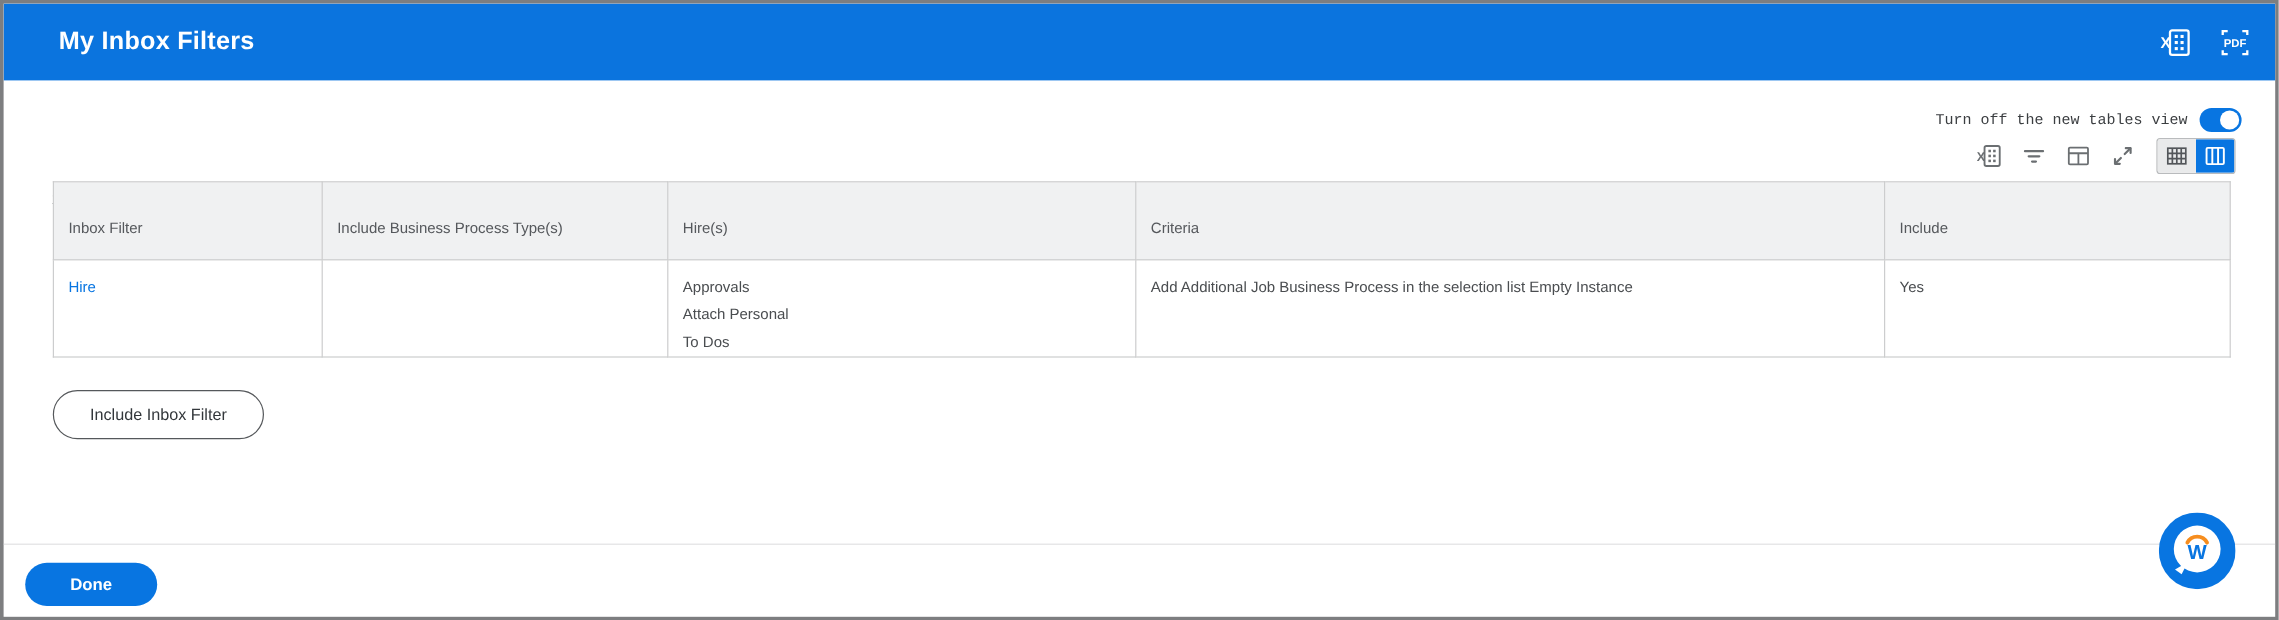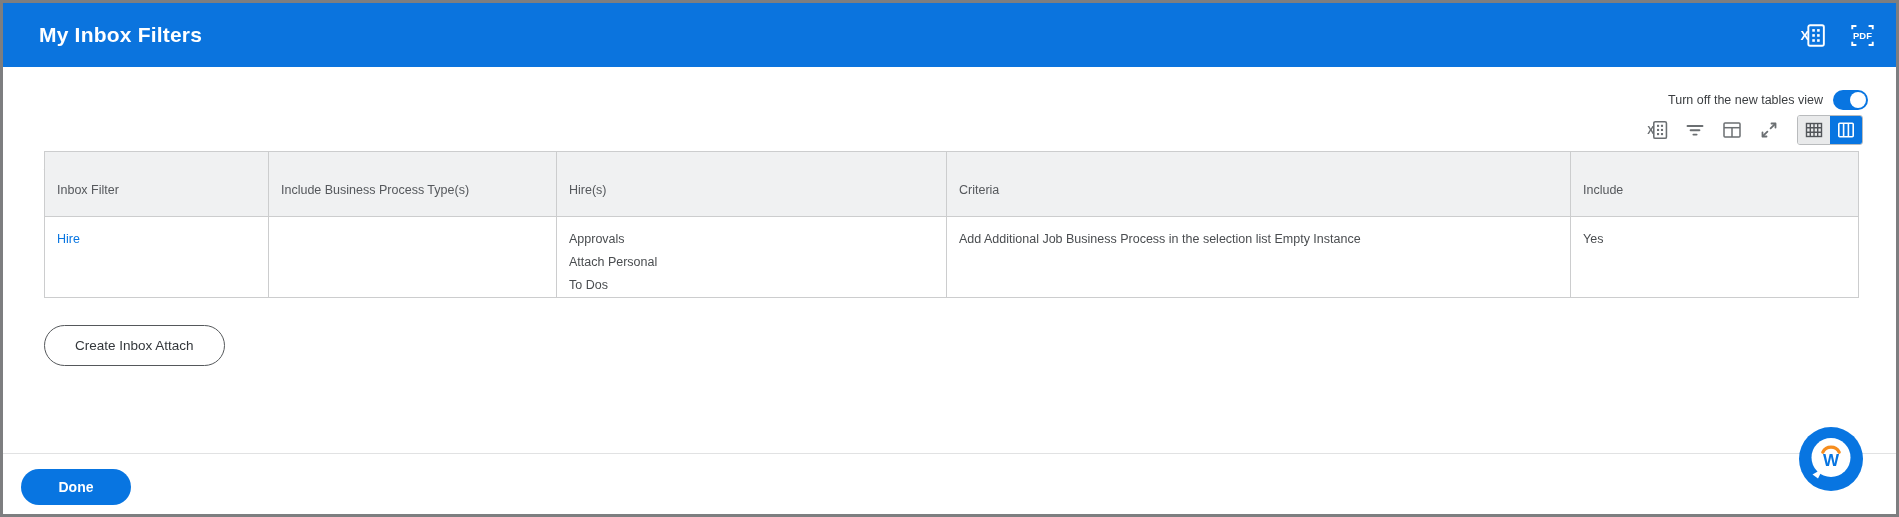--- a/index.html
+++ b/index.html
@@ -16,34 +16,34 @@
     overflow: hidden;
   }
 
   
   .topbar {
     position: absolute; top: 0; left: 0; right: 0; height: 64px;
     background: var(--header_blue, #0b74de);
     display: flex; align-items: center;
   }
   .topbar h1 {
-    margin-left: 36px;
+    margin-left: 46px;
     color: #fff; font-size: 21px; font-weight: bold; letter-spacing: .2px;
   }
   .topbar-icons {
     position: absolute; right: 20px; top: 0; height: 64px;
     display: flex; align-items: center; gap: 22px; color: #fff;
   }
   .topbar-icons .icon-btn { width: 27px; height: 27px; cursor: pointer; }
   .icon-btn svg { width: 100%; height: 100%; display: block; }
 
   
   .toggle-row {
     position: absolute; top: 87px; right: 28px;
-    display: flex; align-items: center; gap: 10px;
+    display: flex; align-items: center; gap: 10px; font-family: Liberation Mono, monospace;
   }
   .toggle-row .toggle-label { font-size: 12.5px; color: #3b3e41; }
   .switch {
     width: 35px; height: 20px; border-radius: 10px;
     background: var(--accent, #0875e1);
     position: relative; cursor: pointer; flex: 0 0 auto;
   }
   .switch .knob {
     position: absolute; top: 2px; right: 2px;
     width: 16px; height: 16px; border-radius: 50%; background: #fff;
@@ -252,21 +252,21 @@
           <div>Approvals</div>
           <div>Attach Personal</div>
           <div>To Dos</div>
         </td>
         <td>Add Additional Job Business Process in the selection list Empty Instance</td>
         <td>Yes</td>
       </tr>
     </tbody>
   </table>
 
-  <button class="create-btn">Create Inbox Attach</button>
+  <button class="create-btn">Include Inbox Filter</button>
 
   <div class="footer-divider"></div>
   <button class="done-btn">Done</button>
 
   <div class="wd-logo">
     <svg viewBox="0 0 64 64">
       <circle cx="32" cy="32" r="32" fill="var(--accent, #0875e1)"></circle>
       <circle cx="32" cy="30.5" r="19.5" fill="#ffffff"></circle>
       <polygon points="13.5,47.5 24,41.5 19,51.5" fill="#ffffff"></polygon>
       <path d="M23.8,25.2 A 9.2,9.2 0 0 1 40.2,25.2" fill="none" stroke="var(--logo_orange, #f68d1e)" stroke-width="3.2" stroke-linecap="round"></path>

